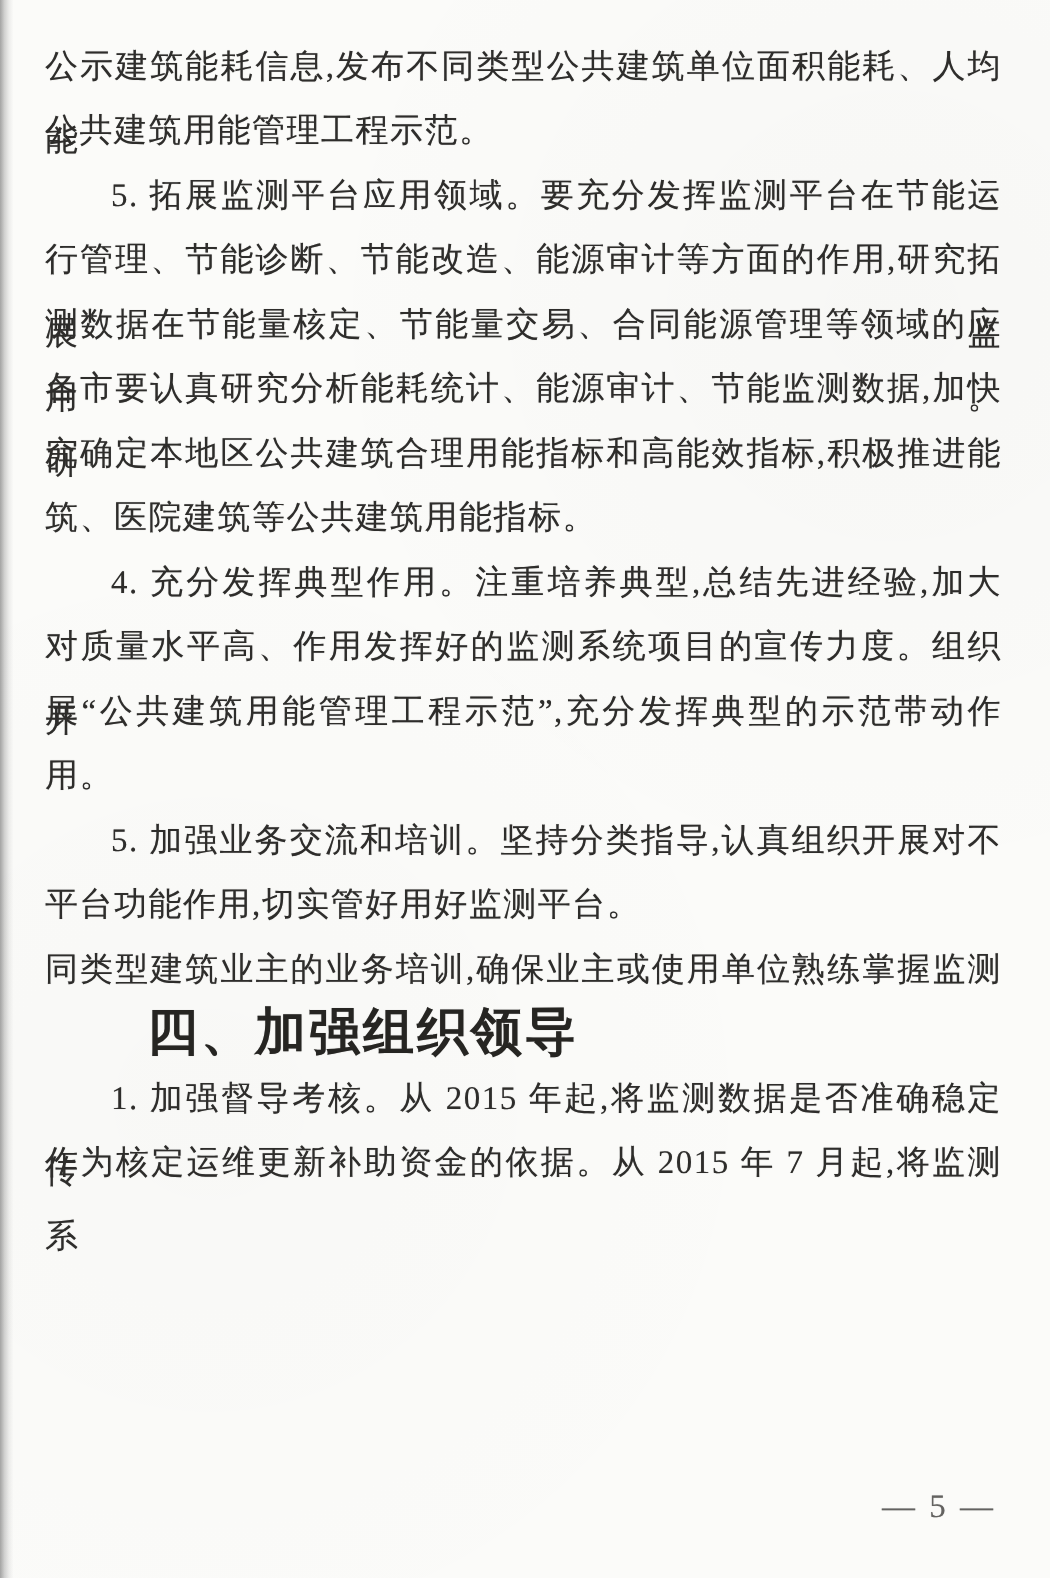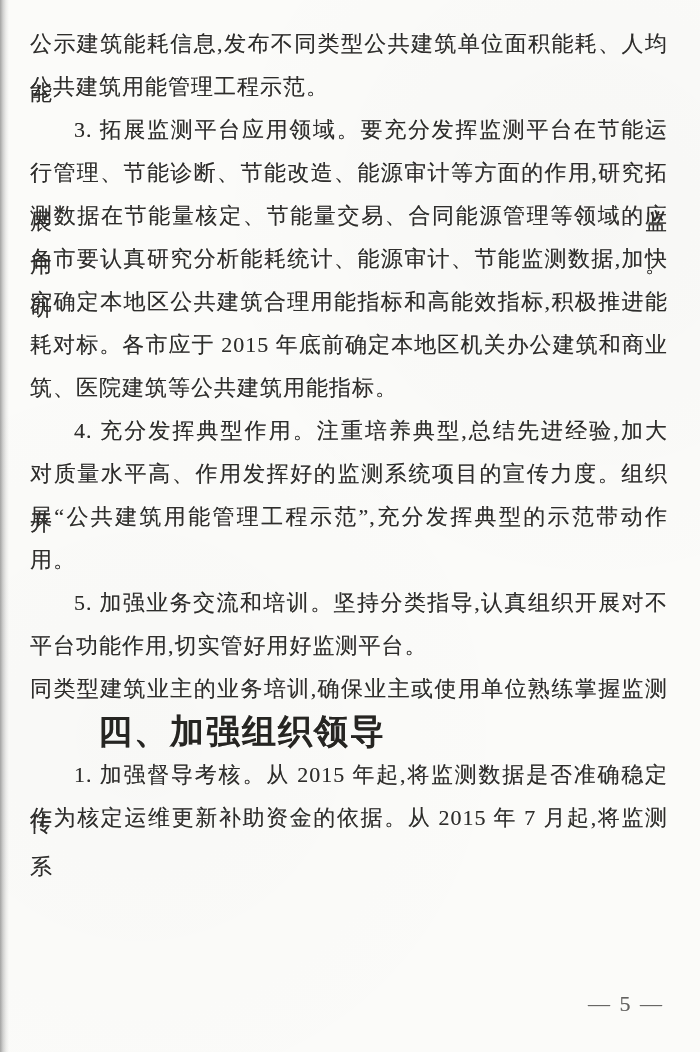--- a/index.html
+++ b/index.html
@@ -74,26 +74,25 @@
   }
 </style>
 </head>
 <body>
 
 <div class="page">
   <div class="edge-shadow"></div>
   <div class="content" id="content">
       <div class="line justify">公示建筑能耗信息,发布不同类型公共建筑单位面积能耗、人均能</div>
       <div class="line">公共建筑用能管理工程示范。</div>
-      <div class="line justify indent">3. 拓展监测平台应用领域。要充分发挥监测平台在节能运</div>
+      <div class="line justify indent">5. 拓展监测平台应用领域。要充分发挥监测平台在节能运</div>
       <div class="line justify">行管理、节能诊断、节能改造、能源审计等方面的作用,研究拓展监</div>
       <div class="line justify">测数据在节能量核定、节能量交易、合同能源管理等领域的应用。</div>
       <div class="line justify">各市要认真研究分析能耗统计、能源审计、节能监测数据,加快研</div>
       <div class="line justify">究确定本地区公共建筑合理用能指标和高能效指标,积极推进能</div>
-      <div class="line justify">耗对标。各市应于 2015 年底前确定本地区机关办公建筑和商业</div>
       <div class="line">筑、医院建筑等公共建筑用能指标。</div>
       <div class="line justify indent">4. 充分发挥典型作用。注重培养典型,总结先进经验,加大</div>
       <div class="line justify">对质量水平高、作用发挥好的监测系统项目的宣传力度。组织开</div>
       <div class="line justify">展“公共建筑用能管理工程示范”,充分发挥典型的示范带动作</div>
       <div class="line">用。</div>
       <div class="line justify indent">5. 加强业务交流和培训。坚持分类指导,认真组织开展对不</div>
       <div class="line">平台功能作用,切实管好用好监测平台。</div>
       <div class="line justify">同类型建筑业主的业务培训,确保业主或使用单位熟练掌握监测</div>
       <div class="line indent heading">四、加强组织领导</div>
       <div class="line justify indent">1. 加强督导考核。从 2015 年起,将监测数据是否准确稳定传</div>

